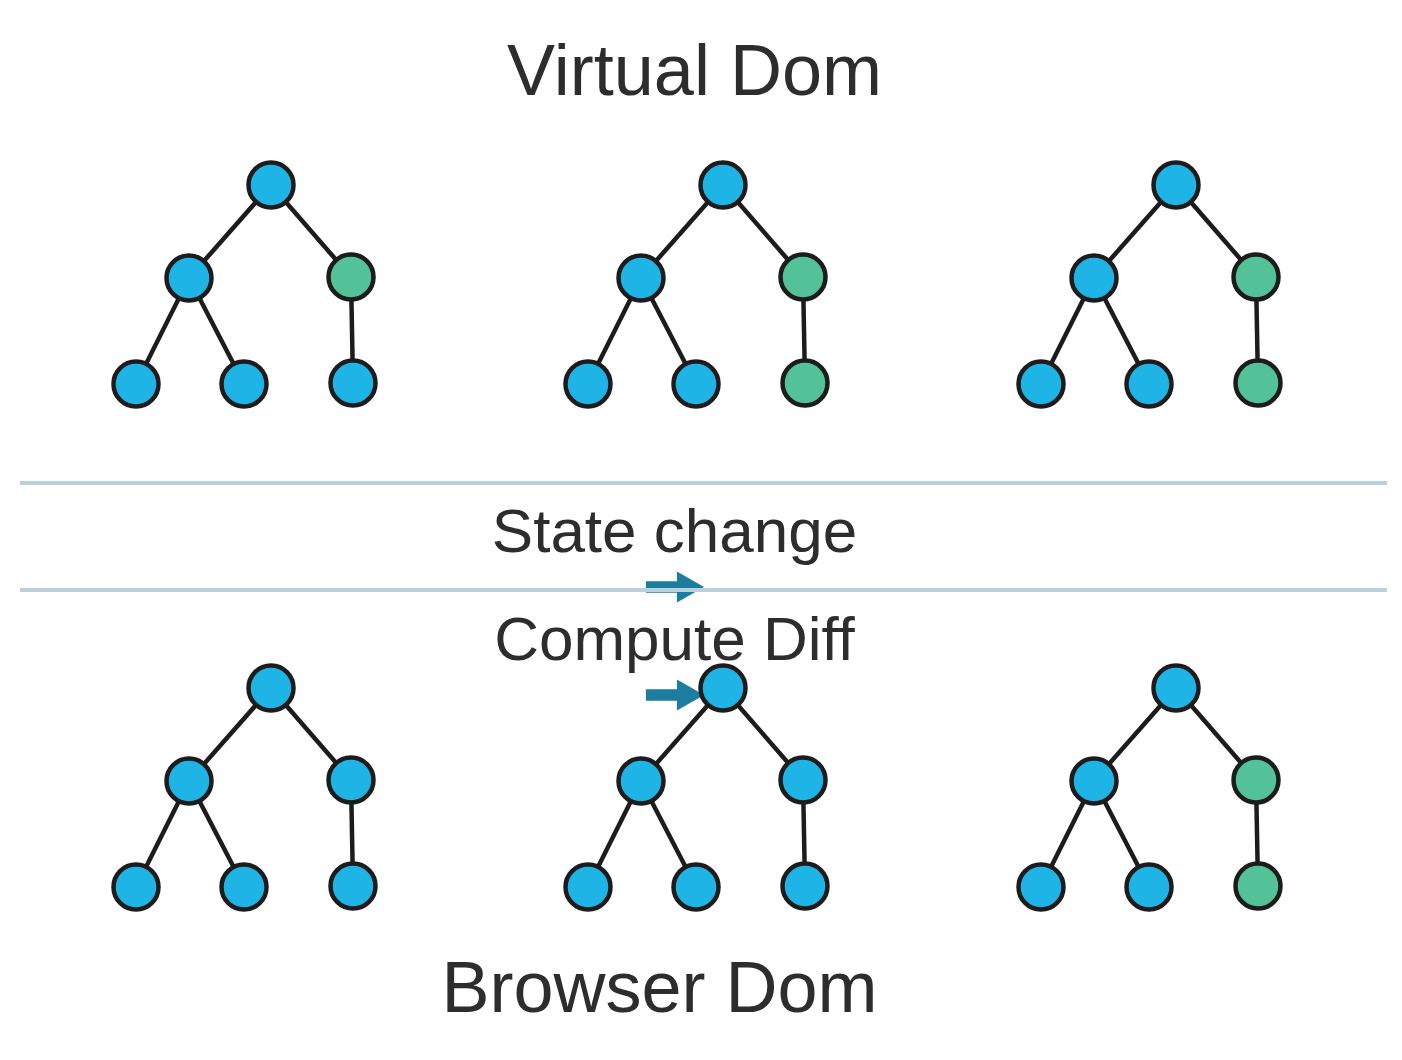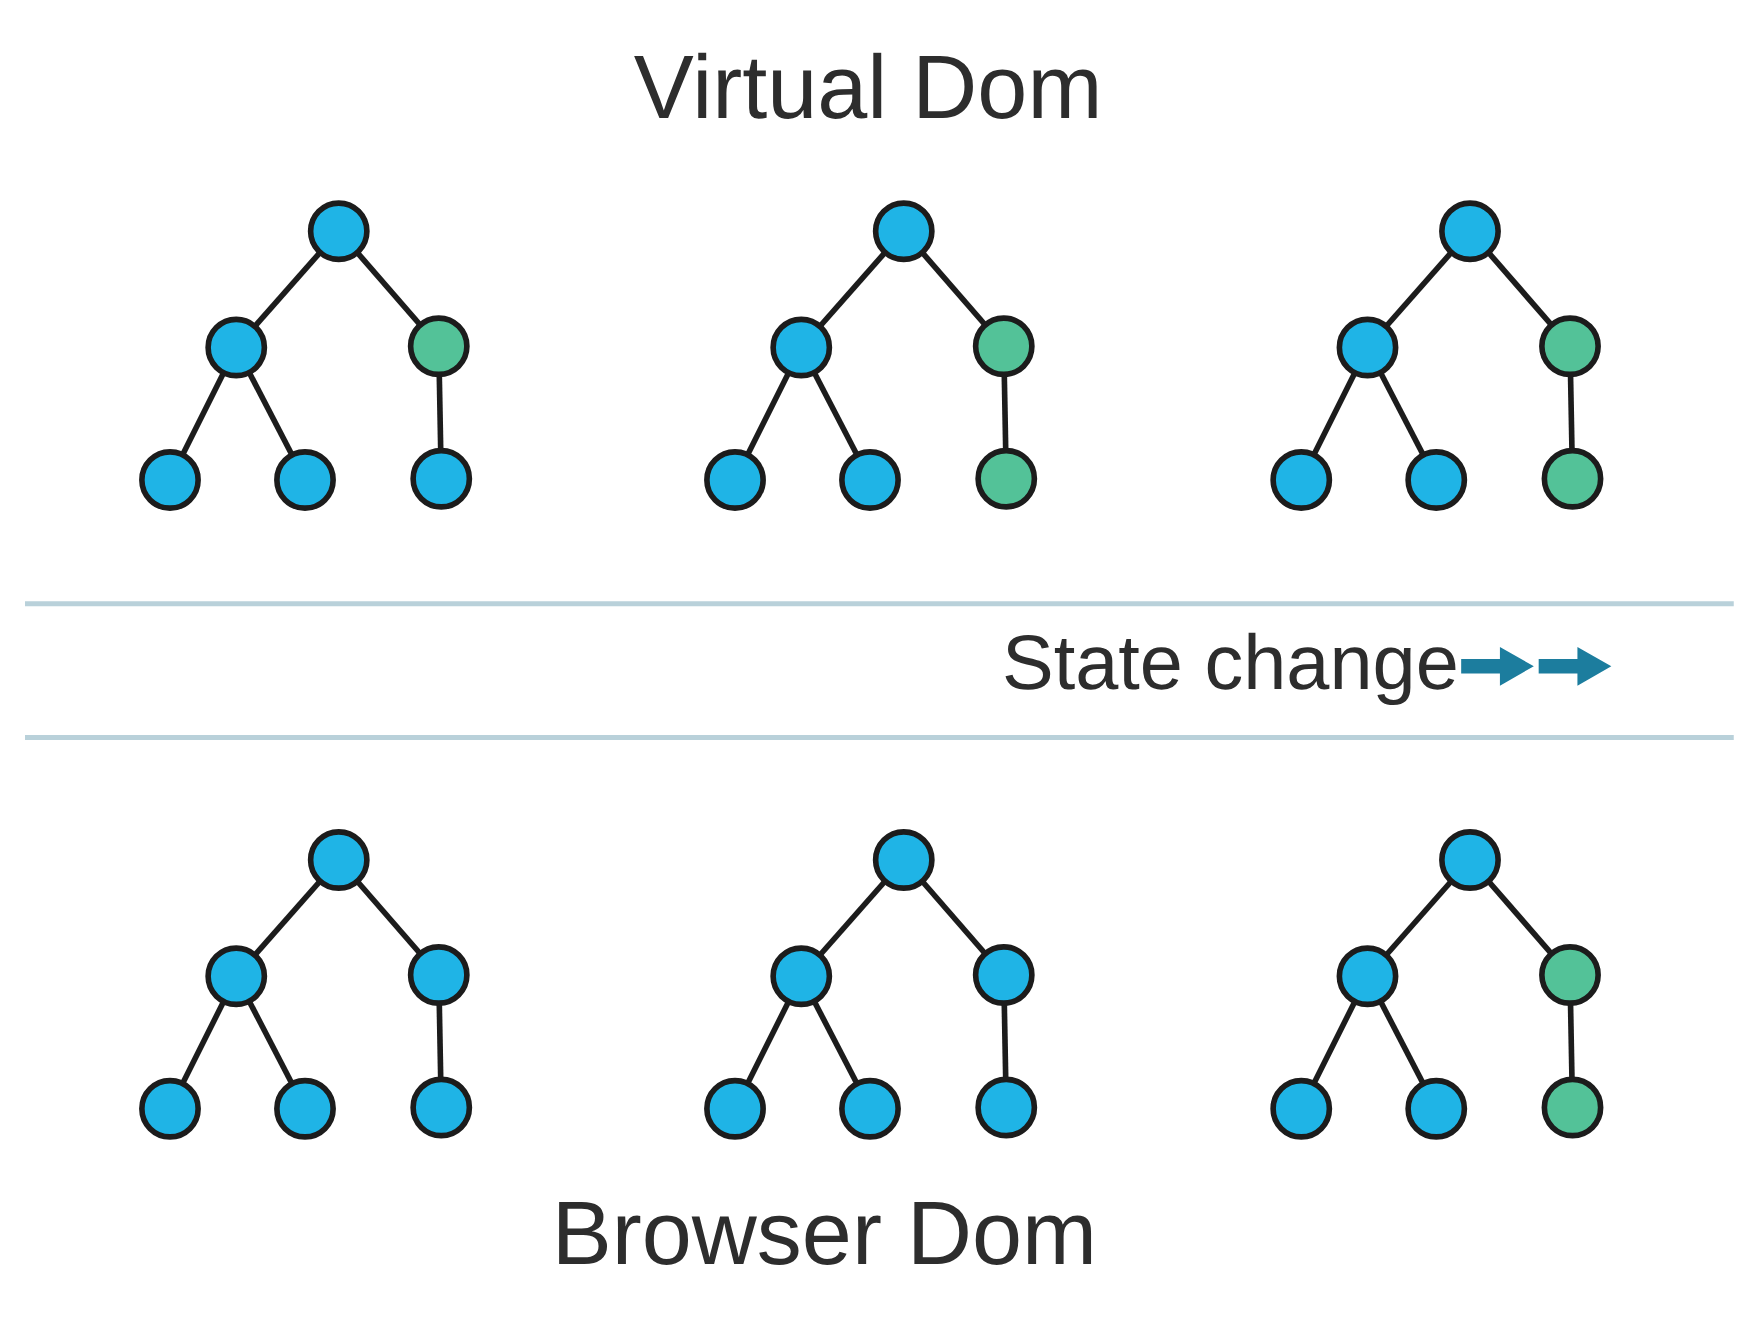--- a/index.html
+++ b/index.html
@@ -46,20 +46,21 @@
     right: 110px;
     top: 500px;
     display: flex;
     align-items: center;
     justify-content: flex-end;
     font-size: 62px;
     font-weight: 300;
     color: var(--text, #2d2d2d);
     line-height: 1;
     white-space: nowrap;
+    flex-direction: column;
   }
   .process .step { display: inline-block; }
   .arrow {
     display: inline-flex;
     align-items: center;
     color: var(--arrow, #1c7d9e);
     margin-top: 4px;
   }
   .arrow svg { display: block; }
 </style>
@@ -114,20 +115,21 @@
 
   <div class="divider divider-top"></div>
 
   <div class="process">
     <span class="step">State change</span>
     <span class="arrow">
       <svg width="62" height="42" viewBox="0 0 64 42" aria-hidden="true">
         <path d="M2 15 H34 V5 L62 21 L34 37 V27 H2 Z" fill="currentColor"></path>
       </svg>
     </span>
+    <span class="step">Compute Diff</span>
     <span class="arrow">
       <svg width="62" height="42" viewBox="0 0 64 42" aria-hidden="true">
         <path d="M2 15 H34 V5 L62 21 L34 37 V27 H2 Z" fill="currentColor"></path>
       </svg>
     </span>
   </div>
 
   <div class="divider divider-bottom"></div>
 
   <div id="bottom-trees" class="tree-row">

